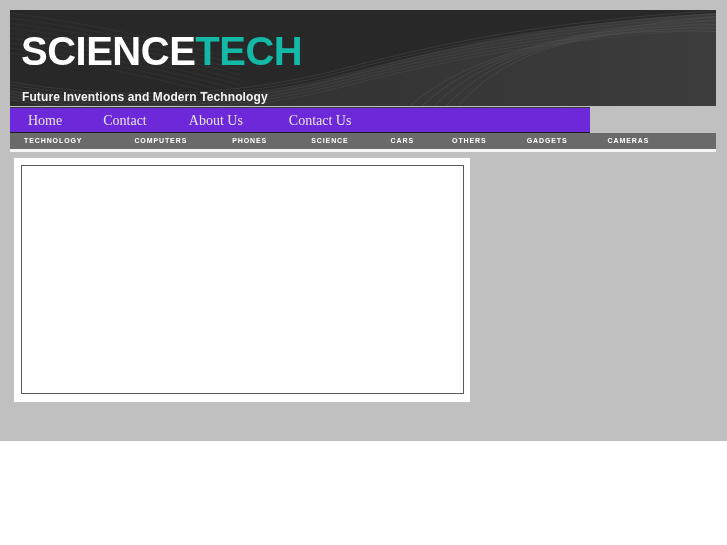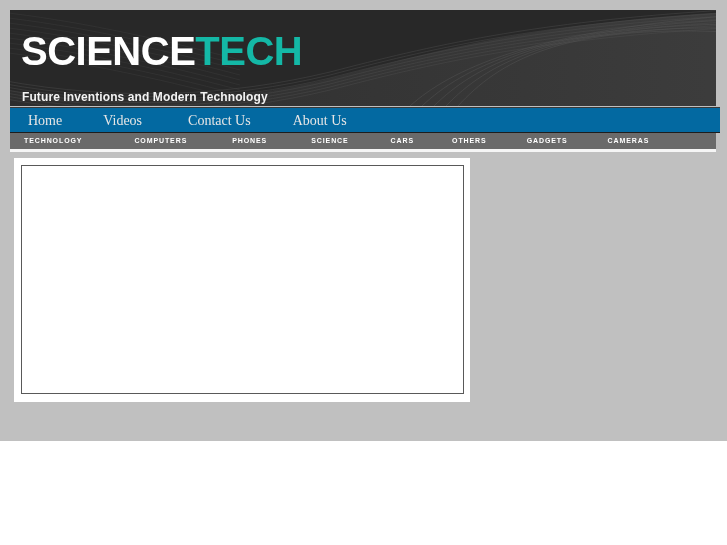--- a/index.html
+++ b/index.html
@@ -62,23 +62,23 @@
     color: #f2f2f2;
     letter-spacing: 0.1px;
     white-space: nowrap;
   }
 
   
   #primary-nav {
     position: absolute;
     left: 10px;
     top: 107px;
-    width: 710px;
+    width: 580px;
     height: 26px;
-    background: #0369a1;
+    background: #6d28d9;
     border-top: 1px solid #3a3a3a;
     border-bottom: 1px solid #1d1d1d;
   }
   #primary-nav ul {
     list-style: none;
     display: block;
     height: 100%;
   }
   #primary-nav li {
     float: left;
@@ -226,27 +226,27 @@
 
     <div id="tagline">Future Inventions and Modern Technology</div>
   </header>
 
   <nav id="primary-nav">
     <ul>
       <li>
         <a class="pnav-link" id="pnav-home" href="#">Home</a>
       </li>
       <li>
-        <a class="pnav-link" id="pnav-videos" href="#">Videos</a>
+        <a class="pnav-link" id="pnav-videos" href="#">Contact</a>
+      </li>
+      <li>
+        <a class="pnav-link" id="pnav-about" href="#">About Us</a>
       </li>
       <li>
         <a class="pnav-link" id="pnav-contact" href="#">Contact Us</a>
-      </li>
-      <li>
-        <a class="pnav-link" id="pnav-about" href="#">About Us</a>
       </li>
     </ul>
   </nav>
 
   <nav id="category-nav">
     <ul>
       <li>
         <a class="cnav-link" id="cnav-technology" href="#">TECHNOLOGY</a>
       </li>
       <li>

